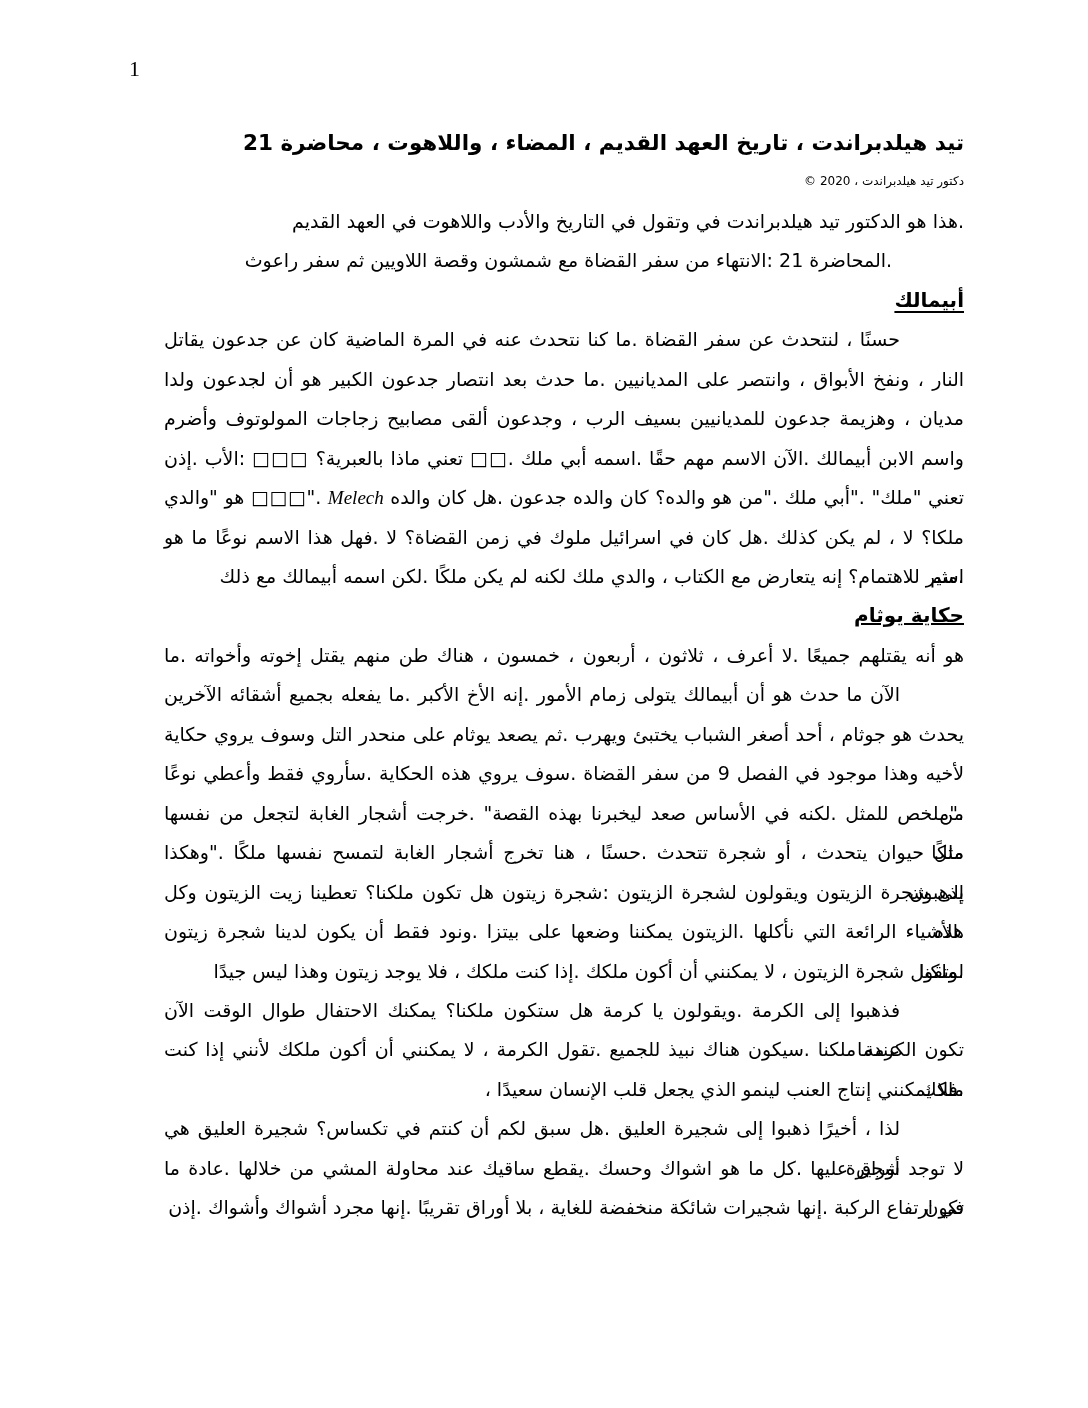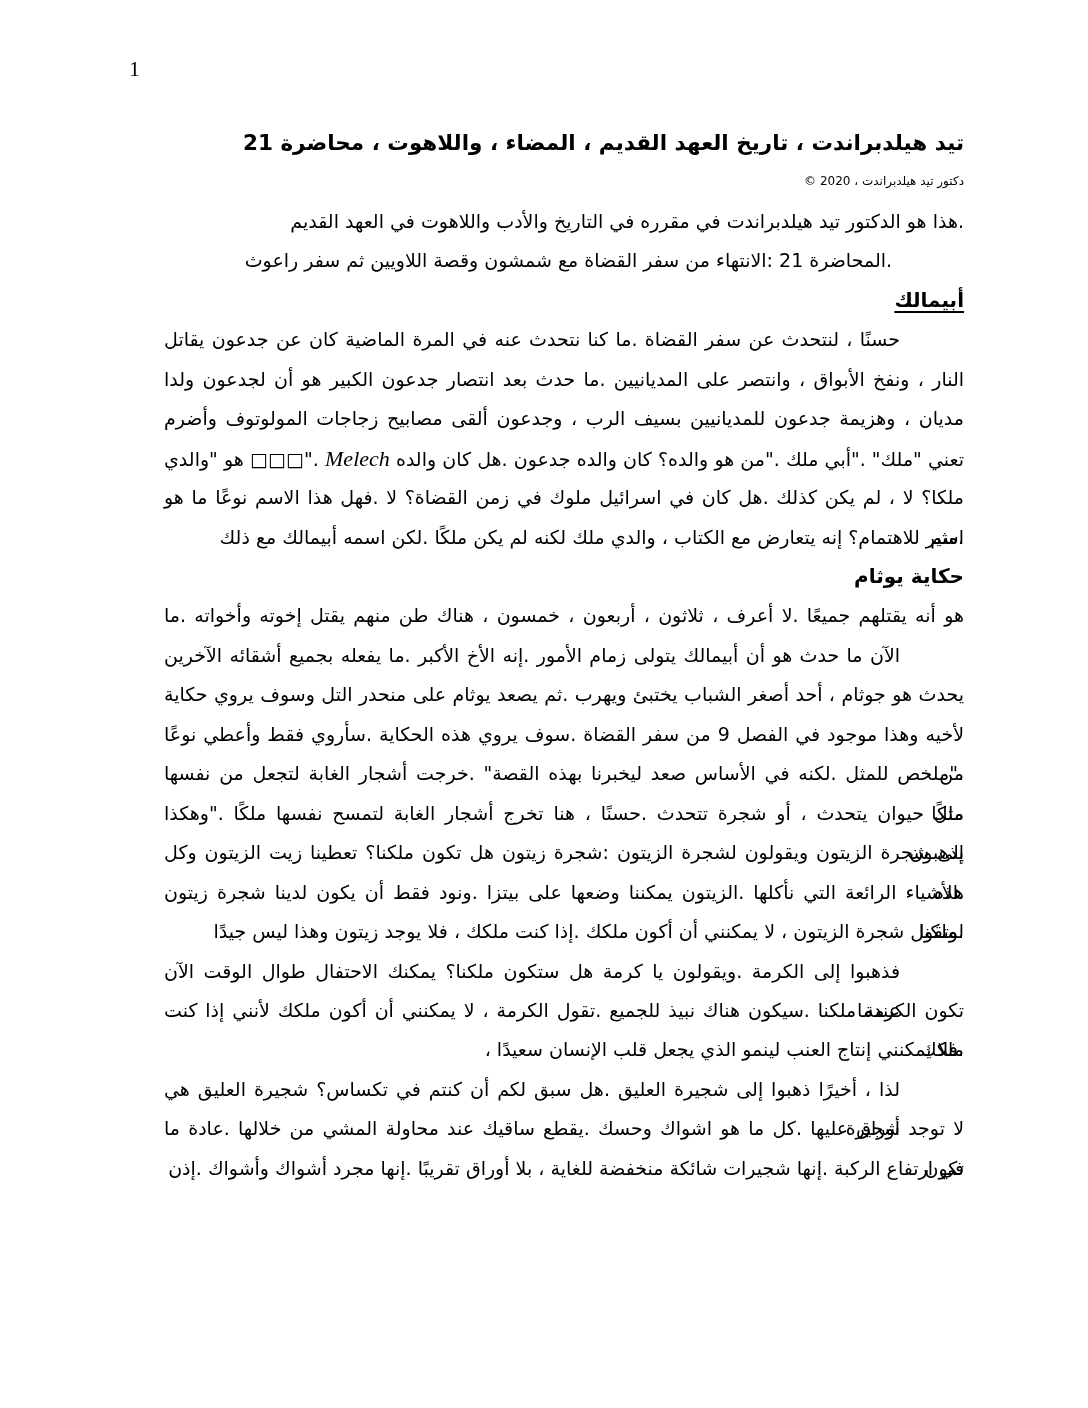--- a/index.html
+++ b/index.html
@@ -33,53 +33,55 @@
   .row.title{
     font-weight:bold;
     font-size:21.5px;
   }
   .row.copyright{
     font-size:12px;
   }
   .row.heading{
     font-weight:bold;
     font-size:20px;
+    text-decoration:underline;
   }
   .row.heading.u{
     text-decoration:underline;
     text-underline-offset:4px;
   }
   .row.full, .row.first{
     text-align:justify;
     text-align-last:justify;
   }
   .row.first{padding-right:64px;}
   .row.indent2{padding-right:72px;}
   .row.last{text-align:right;}
   em.latin{
     font-family:"Liberation Serif", serif;
-    font-size:22px;
+    font-size:19px;
     direction:ltr;
     unicode-bidi:embed;
   }
 </style>
 </head>
 <body>
 
 <div class="page">
   <div class="pageno">1</div>
   <div class="col">
       <div class="row title" dir="rtl">تيد هيلدبراندت ، تاريخ العهد القديم ، المضاء ، واللاهوت ، محاضرة 21</div>
       <div class="row copyright" dir="rtl">دكتور تيد هيلدبراندت ، 2020 ©</div>
-      <div class="row last" dir="rtl">.هذا هو الدكتور تيد هيلدبراندت في مقرره في التاريخ والأدب واللاهوت في العهد القديم</div>
+      <div class="row last" dir="rtl">.هذا هو الدكتور تيد هيلدبراندت في وتقول في التاريخ والأدب واللاهوت في العهد القديم</div>
       <div class="row last indent2" dir="rtl">.المحاضرة 21 :الانتهاء من سفر القضاة مع شمشون وقصة اللاويين ثم سفر راعوث</div>
       <div class="row heading u" dir="rtl">أبيمالك</div>
       <div class="row first" dir="rtl">حسنًا ، لنتحدث عن سفر القضاة .ما كنا نتحدث عنه في المرة الماضية كان عن جدعون يقاتل</div>
       <div class="row full" dir="rtl">النار ، ونفخ الأبواق ، وانتصر على المديانيين .ما حدث بعد انتصار جدعون الكبير هو أن لجدعون ولدا</div>
       <div class="row full" dir="rtl">مديان ، وهزيمة جدعون للمديانيين بسيف الرب ، وجدعون ألقى مصابيح زجاجات المولوتوف وأضرم</div>
+      <div class="row full" dir="rtl">واسم الابن أبيمالك .الآن الاسم مهم حقًا .اسمه أبي ملك .□□ تعني ماذا بالعبرية؟ □□□  :الأب .إذن</div>
       <div class="row full" dir="rtl">تعني "ملك" ."أبي ملك ."من هو والده؟ كان والده جدعون .هل كان والده <em class="latin">Melech</em> ."□□□ هو "والدي</div>
       <div class="row full" dir="rtl">ملكا؟ لا ، لم يكن كذلك .هل كان في اسرائيل ملوك في زمن القضاة؟ لا .فهل هذا الاسم نوعًا ما هو اسم</div>
       <div class="row last" dir="rtl">.مثير للاهتمام؟ إنه يتعارض مع الكتاب ، والدي ملك لكنه لم يكن ملكًا .لكن اسمه أبيمالك مع ذلك</div>
       <div class="row heading" dir="rtl">حكاية يوثام</div>
       <div class="row full" dir="rtl">هو أنه يقتلهم جميعًا .لا أعرف ، ثلاثون ، أربعون ، خمسون ، هناك طن منهم يقتل إخوته وأخواته .ما</div>
       <div class="row first" dir="rtl">الآن ما حدث هو أن أبيمالك يتولى زمام الأمور .إنه الأخ الأكبر .ما يفعله بجميع أشقائه الآخرين</div>
       <div class="row full" dir="rtl">يحدث هو جوثام ، أحد أصغر الشباب يختبئ ويهرب .ثم يصعد يوثام على منحدر التل وسوف يروي حكاية</div>
       <div class="row full" dir="rtl">لأخيه وهذا موجود في الفصل 9 من سفر القضاة .سوف يروي هذه الحكاية .سأروي فقط وأعطي نوعًا من</div>
       <div class="row full" dir="rtl">."ملخص للمثل .لكنه في الأساس صعد ليخبرنا بهذه القصة" .خرجت أشجار الغابة لتجعل من نفسها ملكًا</div>
       <div class="row full" dir="rtl">مثل حيوان يتحدث ، أو شجرة تتحدث .حسنًا ، هنا تخرج أشجار الغابة لتمسح نفسها ملكًا ."وهكذا يذهبون</div>

